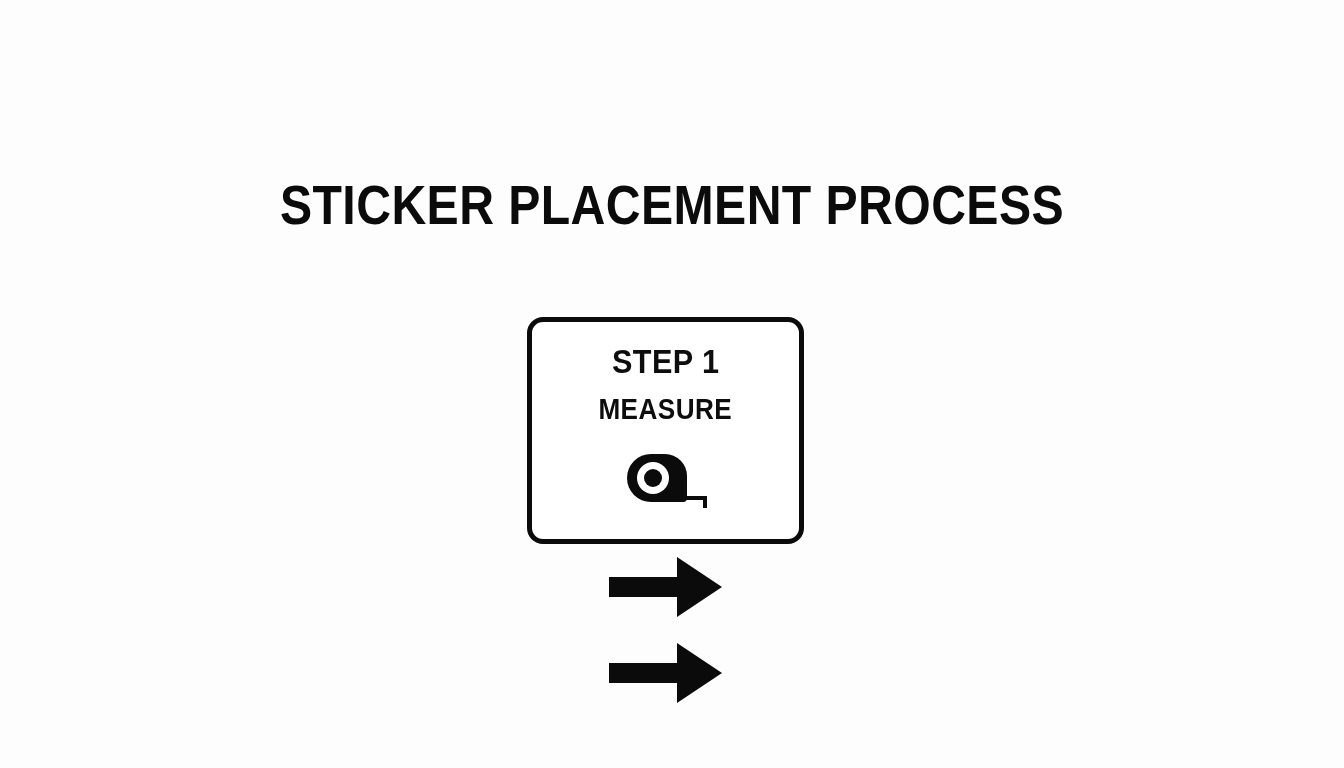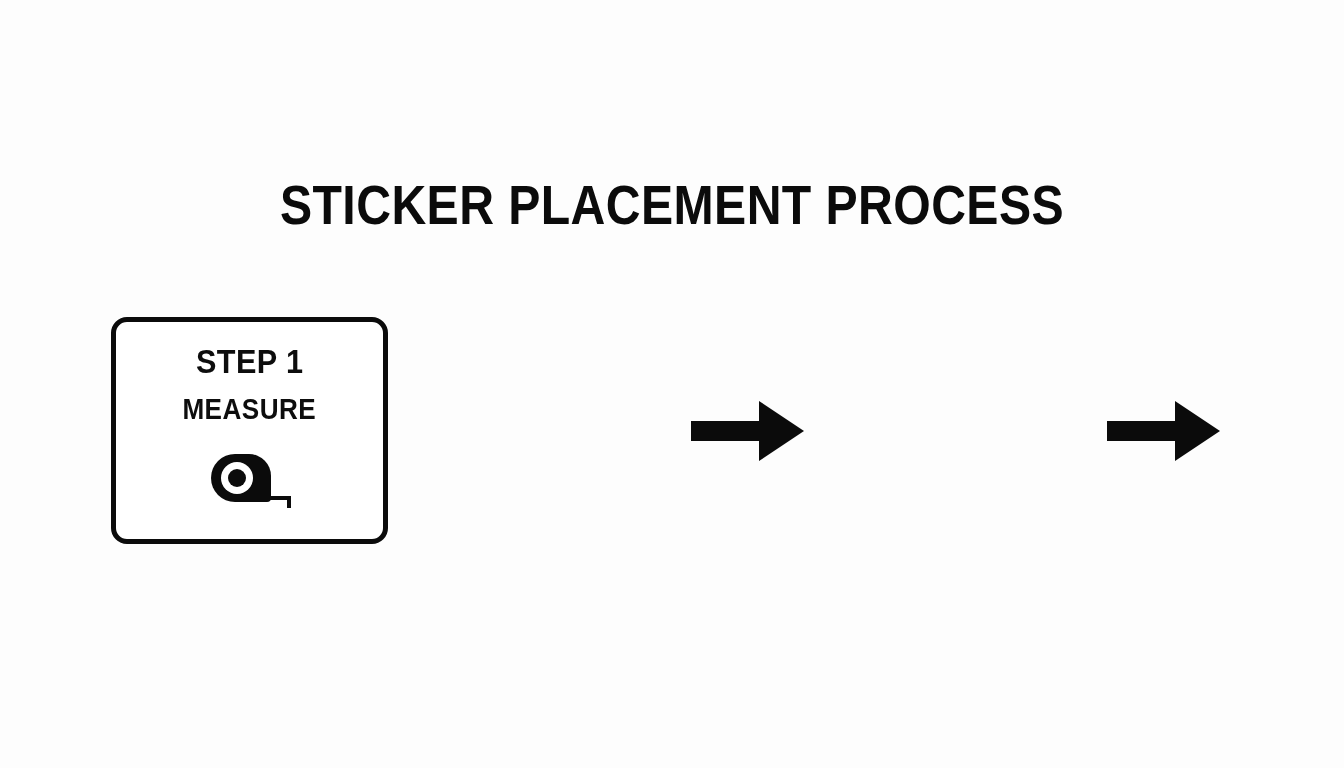--- a/index.html
+++ b/index.html
@@ -35,21 +35,21 @@
   }
 
   
   .flow {
     position: absolute;
     top: 317px;
     left: 111px;
     width: 1109px;
     height: 227px;
     display: flex;
-    flex-direction: row;
+    flex-direction: column;
     align-items: center;
     justify-content: space-between;
   }
 
   .step-card {
     box-sizing: border-box;
     width: 277px;
     height: 227px;
     border: 5px solid #0b0b0b;
     border-radius: 16px;

